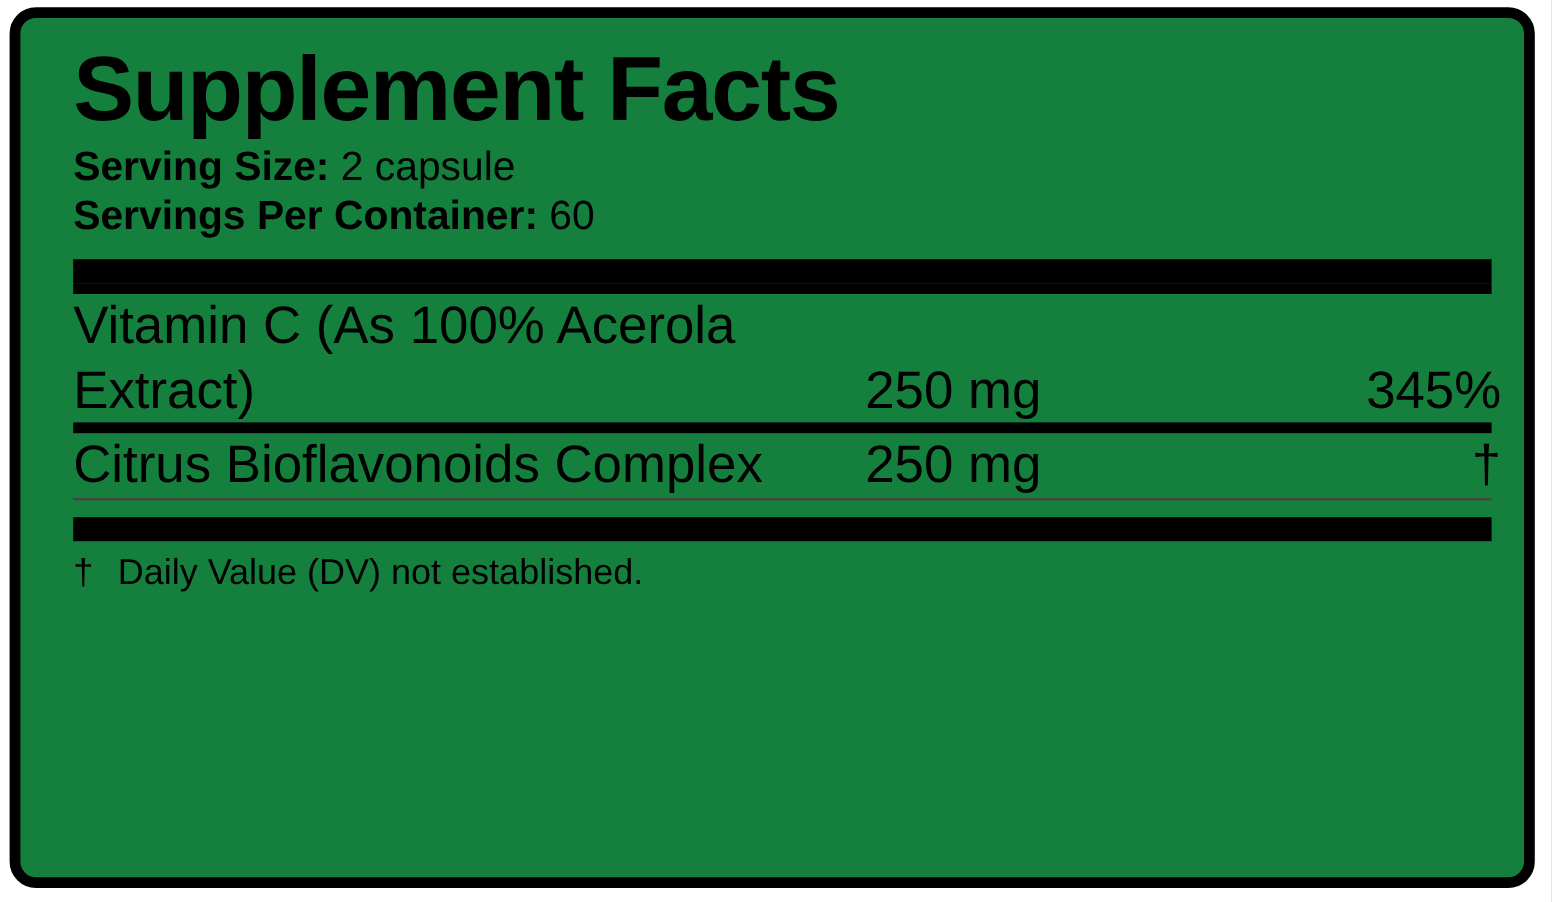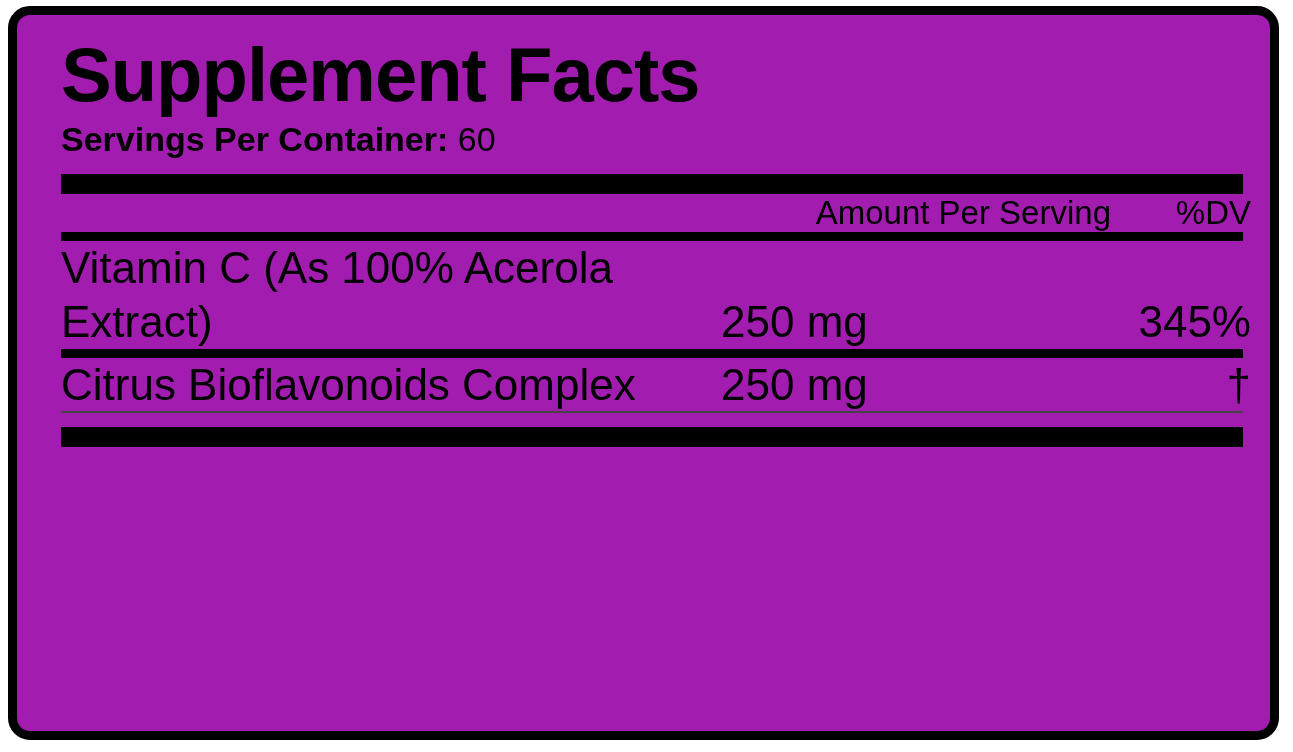--- a/index.html
+++ b/index.html
@@ -17,21 +17,21 @@
 
   .panel {
     position: absolute;
     left: 8px;
     top: 6px;
     width: 1271px;
     height: 734px;
     box-sizing: border-box;
     border: 9px solid #000000;
     border-radius: 22px;
-    background: #a21caf;
+    background: #15803d;
   }
 
   .inner {
     position: absolute;
     left: 44px;
     top: 22px;
     right: 18px;
     bottom: 10px;
   }
 
@@ -119,37 +119,32 @@
   }
 </style>
 </head>
 <body>
 
 <div class="panel">
   <div class="inner">
 
     <div class="title">Supplement Facts</div>
 
+    <div class="serving-line">
+      <span class="lbl">Serving Size:</span>
+      <span>2 capsule</span>
+    </div>
 
     <div class="serving-line">
       <span class="lbl">Servings Per Container:</span>
       <span>60</span>
     </div>
 
     <div class="rule-thick"></div>
 
-    <table class="facts">
-      <tbody>
-          <tr class="hdr-row">
-        <td class="col-name"></td>
-        <td class="col-amt">Amount Per Serving</td>
-        <td class="col-dv">%DV</td>
-      </tr>
-    </tbody>
-      </table>
 
     <div class="rule-med"></div>
 
     <table class="facts">
       <tbody>
           <tr class="item-row">
         <td class="col-name">Vitamin C (As 100% Acerola Extract)</td>
         <td class="col-amt">250 mg</td>
         <td class="col-dv">345%</td>
       </tr>
@@ -166,15 +161,19 @@
         <td class="col-dv">†</td>
       </tr>
     </tbody>
       </table>
 
     <div class="rule-hair"></div>
 
 
     <div class="rule-thick"></div>
 
+    <div class="footnote">
+      <span class="dagger">†</span>
+      <span>Daily Value (DV) not established.</span>
+    </div>
 
   </div>
 </div>
 
 </body></html>

